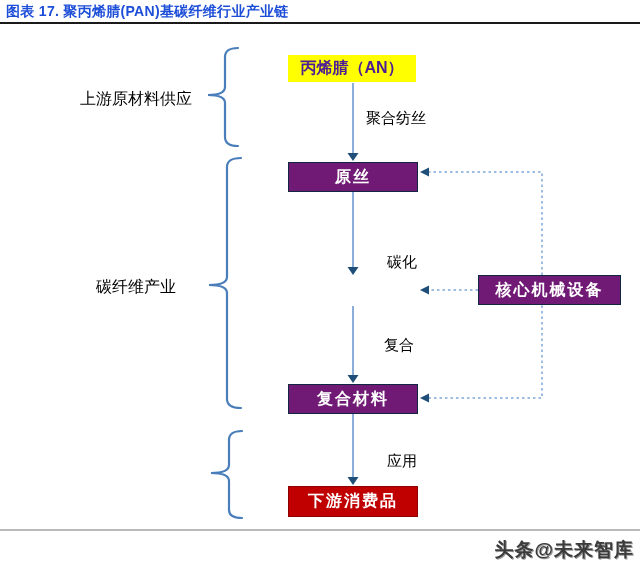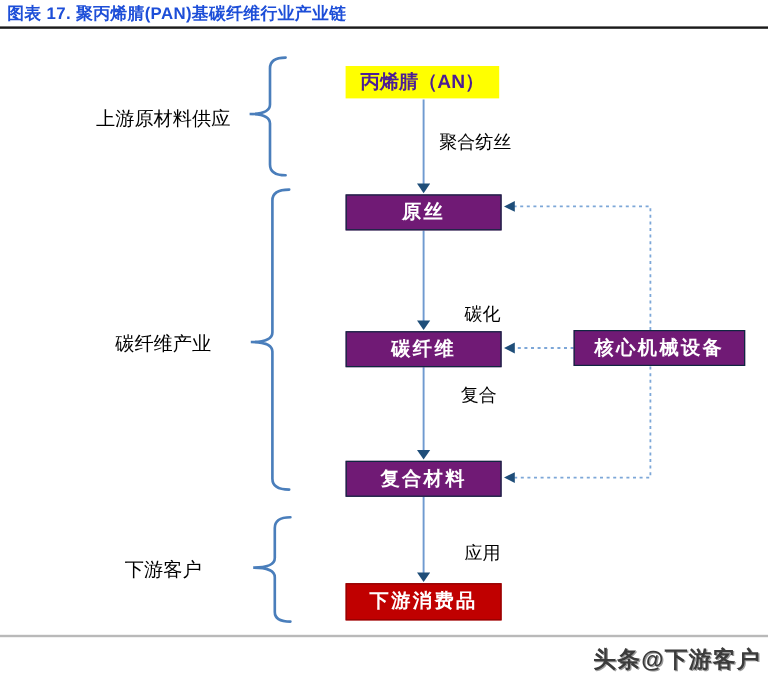--- a/index.html
+++ b/index.html
@@ -39,21 +39,21 @@
   .n-fiber     { left: 288px; top: 252px; width: 130px; height: 30px; }
   .n-composite { left: 288px; top: 360px; width: 130px; height: 30px; }
   .n-machinery { left: 478px; top: 251px; width: 143px; height: 30px; }
   .n-consumer  { left: 288px; top: 462px; width: 130px; height: 31px; }
 
   .edge-label {
     position: absolute; font-size: 15px; color: #000000; white-space: nowrap;
   }
   .el-spin  { left: 366px; top: 85px;  }
   .el-carb  { left: 387px; top: 184px; margin-top: 45px; }
-  .el-comp  { left: 384px; top: 296px; }
+  .el-comp  { left: 384px; top: 312px; }
   .el-app   { left: 387px; top: 428px; }
 
   .group-label {
     position: absolute; width: 160px; text-align: center;
     font-size: 16px; color: #000000; white-space: nowrap;
   }
   .gl-up   { left: 56px; top: 65px;  }
   .gl-mid  { left: 56px; top: 253px; }
   .gl-down { left: 56px; top: 441px; }
 
@@ -112,32 +112,30 @@
 
       <g stroke="#4A7EBB" stroke-width="2.2" fill="none" stroke-linecap="round">
         <path d="M 238 24 Q 225 24 225 33 L 225 63 Q 225 71 208 71 Q 225 71 225 79 L 225 113 Q 225 122 238 122"></path>
         <path d="M 241 134 Q 227 134 227 143 L 227 253 Q 227 261 209 261 Q 227 261 227 269 L 227 375 Q 227 384 241 384"></path>
         <path d="M 242 407 Q 229 407 229 416 L 229 441 Q 229 449 211 449 Q 229 449 229 457 L 229 486 Q 229 494 242 494"></path>
       </g>
     </svg>
 
     <div class="group-label gl-mid">碳纤维产业</div>
     <div class="group-label gl-up">上游原材料供应</div>
-    <div class="group-label gl-down">下游客户</div>
 
     <div class="node yellow n-an">丙烯腈（AN）</div>
     <div class="node navy n-precursor">原丝</div>
-    <div class="node navy n-fiber">碳纤维</div>
     <div class="node navy n-machinery">核心机械设备</div>
     <div class="node navy n-composite">复合材料</div>
     <div class="node red n-consumer">下游消费品</div>
 
     <div class="edge-label el-spin">聚合纺丝</div>
     <div class="edge-label el-carb">碳化</div>
     <div class="edge-label el-comp">复合</div>
     <div class="edge-label el-app">应用</div>
 
   </div>
 
   <div class="footer-rule"></div>
-  <div class="watermark">头条@下游客户</div>
+  <div class="watermark">头条@未来智库</div>
 
 </div>
 
 </body></html>

